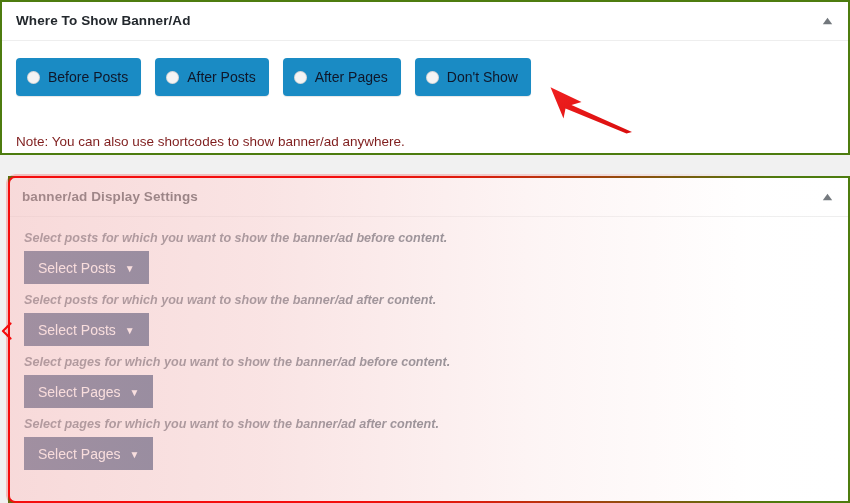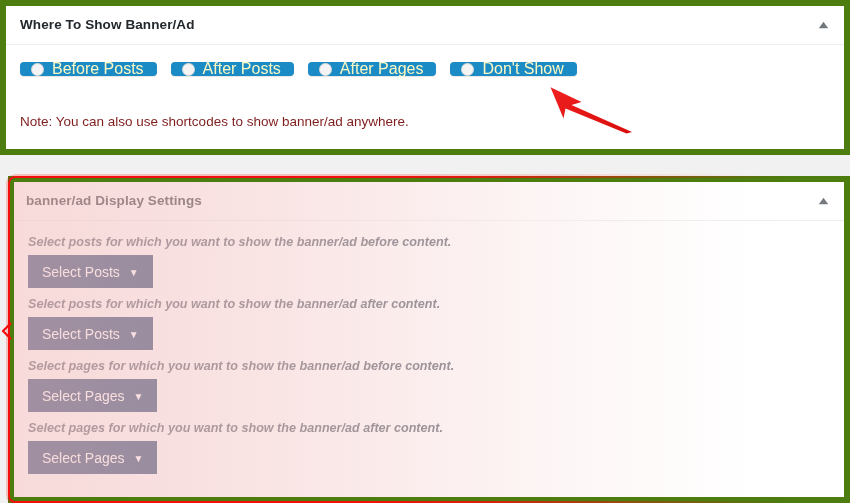--- a/index.html
+++ b/index.html
@@ -11,21 +11,21 @@
     height: 503px;
     background: #f1f1f1;
     font-family: "Liberation Sans", sans-serif;
     overflow: hidden;
     position: relative;
   }
 
   
   .panel {
     background: #ffffff;
-    border: 6px solid #4d7c0f;
+    border: 2px solid #4d7c0f;
     box-sizing: border-box;
     position: relative;
   }
   .panel-header {
     height: 39px;
     display: flex;
     align-items: center;
     padding: 0 12px 0 14px;
     border-bottom: 1px solid #eeeeee;
     box-sizing: border-box;
@@ -60,27 +60,27 @@
   .radio-row {
     display: flex;
     align-items: center;
     gap: 14px;
     padding: 17px 0 0 14px;
   }
   .radio-btn {
     background: #1a8bc4;
     border: none;
     border-radius: 4px;
-    height: 14px;
+    height: 38px;
     padding: 0 13px 0 11px;
     display: inline-flex;
     align-items: center;
     gap: 8px;
-    color: #fef9c3;
-    font-size: 16px;
+    color: #0f172a;
+    font-size: 14px;
     font-family: "Liberation Sans", sans-serif;
     cursor: pointer;
     box-shadow: 0 1px 1px rgba(0,0,0,.10);
     white-space: nowrap;
   }
   .radio-dot {
     width: 13px;
     height: 13px;
     border-radius: 50%;
     background: #f4f4f4;

